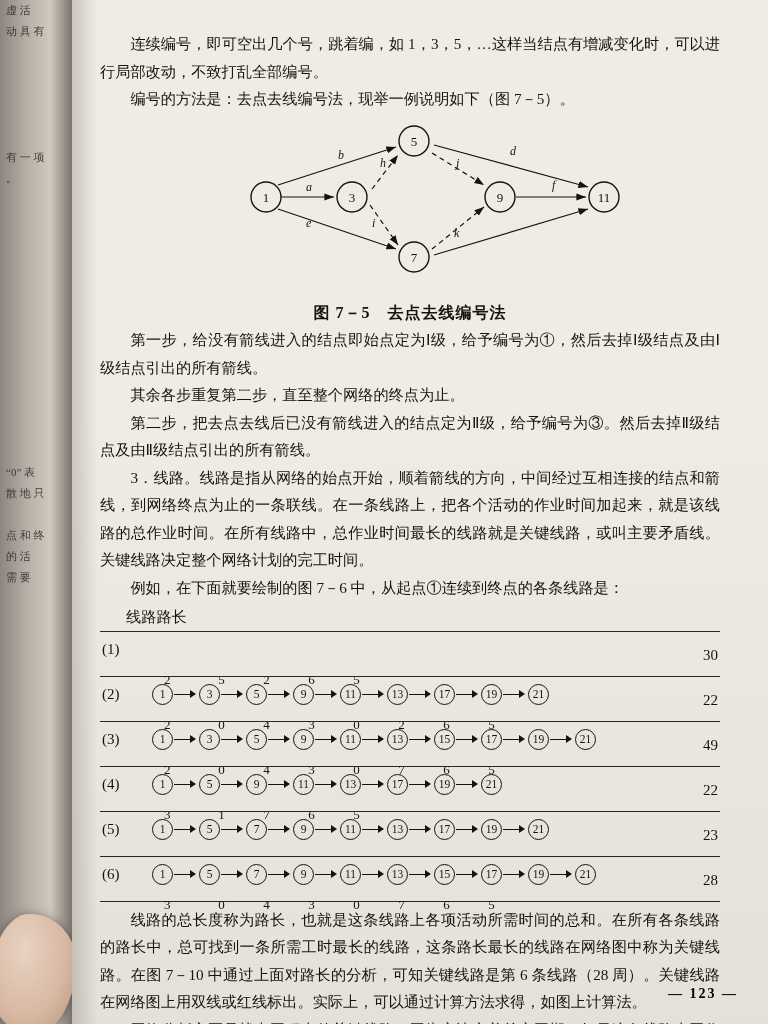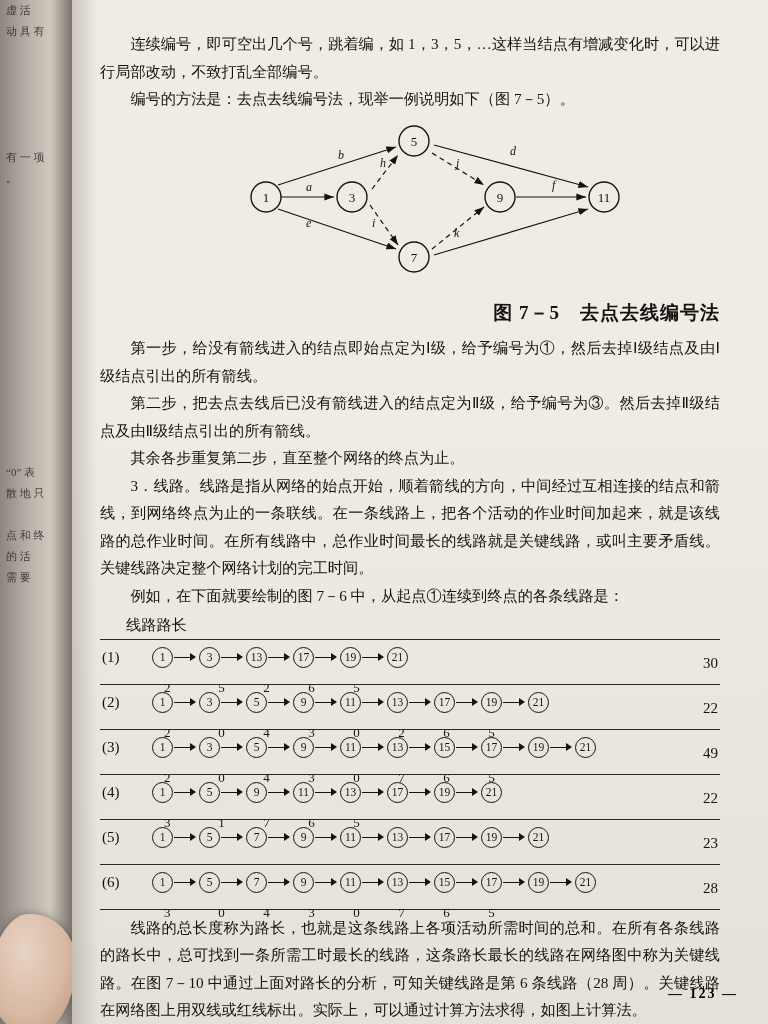--- a/index.html
+++ b/index.html
@@ -67,25 +67,24 @@
   p { margin: 0; }
   .indent { text-indent: 2em; }
   
   .figure {
     position: relative;
     width: 620px;
     height: 180px;
     margin: 6px 0 0 0;
   }
   .fig-caption {
-    text-align: right;
+    text-align: center;
     font-weight: bold;
-    font-size: 19px;
+    font-size: 16px;
     letter-spacing: 1px;
-    margin-bottom: 8px;
   }
   
   .paths {
     margin-top: 2px;
     width: 620px;
   }
   .paths-header {
     display: flex;
     font-size: 15.2px;
     padding-left: 26px;
@@ -250,34 +249,33 @@
           <text x="356" y="48" font-size="12" fill="#16130f" font-family="Liberation Serif, serif" font-style="italic">j</text>
           <text x="354" y="118" font-size="12" fill="#16130f" font-family="Liberation Serif, serif" font-style="italic">k</text>
           <text x="410" y="36" font-size="12" fill="#16130f" font-family="Liberation Serif, serif" font-style="italic">d</text>
           <text x="452" y="70" font-size="12" fill="#16130f" font-family="Liberation Serif, serif" font-style="italic">f</text>
         </svg>
       </div>
 
       <div class="fig-caption">图 7－5　去点去线编号法</div>
 
       <p class="indent">第一步，给没有箭线进入的结点即始点定为Ⅰ级，给予编号为①，然后去掉Ⅰ级结点及由Ⅰ级结点引出的所有箭线。</p>
+      <p class="indent">其余各步重复第二步，直至整个网络的终点为止。</p>
       <p class="indent">第二步，把去点去线后已没有箭线进入的结点定为Ⅱ级，给予编号为③。然后去掉Ⅱ级结点及由Ⅱ级结点引出的所有箭线。</p>
-      <p class="indent">其余各步重复第二步，直至整个网络的终点为止。</p>
       <p class="indent">3．线路。线路是指从网络的始点开始，顺着箭线的方向，中间经过互相连接的结点和箭线，到网络终点为止的一条联线。在一条线路上，把各个活动的作业时间加起来，就是该线路的总作业时间。在所有线路中，总作业时间最长的线路就是关键线路，或叫主要矛盾线。关键线路决定整个网络计划的完工时间。</p>
       <p class="indent">例如，在下面就要绘制的图 7－6 中，从起点①连续到终点的各条线路是：</p>
 
       <div class="paths">
         <div class="paths-header">
           <span>线路</span>
           <span>路长</span>
         </div>
         <div id="path-rows">
             <div class="path-row">
               <div class="path-label">(1)</div>
-              <div class="path-seq"><span class="node">1</span><span class="arrow"></span><span class="node">3</span><span class="arrow"></span><span class="node">13</span><span class="arrow"></span><span class="node">17</span><span class="arrow"></span><span class="node">19</span><span class="arrow"></span><span class="node">21</span></div>
               <div class="weights"><span class="w">2</span><span class="w">5</span><span class="w">2</span><span class="w">6</span><span class="w">5</span></div>
               <div class="path-len">30</div>
             </div>
             <div class="path-row">
               <div class="path-label">(2)</div>
               <div class="path-seq"><span class="node">1</span><span class="arrow"></span><span class="node">3</span><span class="arrow"></span><span class="node">5</span><span class="arrow"></span><span class="node">9</span><span class="arrow"></span><span class="node">11</span><span class="arrow"></span><span class="node">13</span><span class="arrow"></span><span class="node">17</span><span class="arrow"></span><span class="node">19</span><span class="arrow"></span><span class="node">21</span></div>
               <div class="weights"><span class="w">2</span><span class="w">0</span><span class="w">4</span><span class="w">3</span><span class="w">0</span><span class="w">2</span><span class="w">6</span><span class="w">5</span></div>
               <div class="path-len">22</div>
             </div>
             <div class="path-row">

